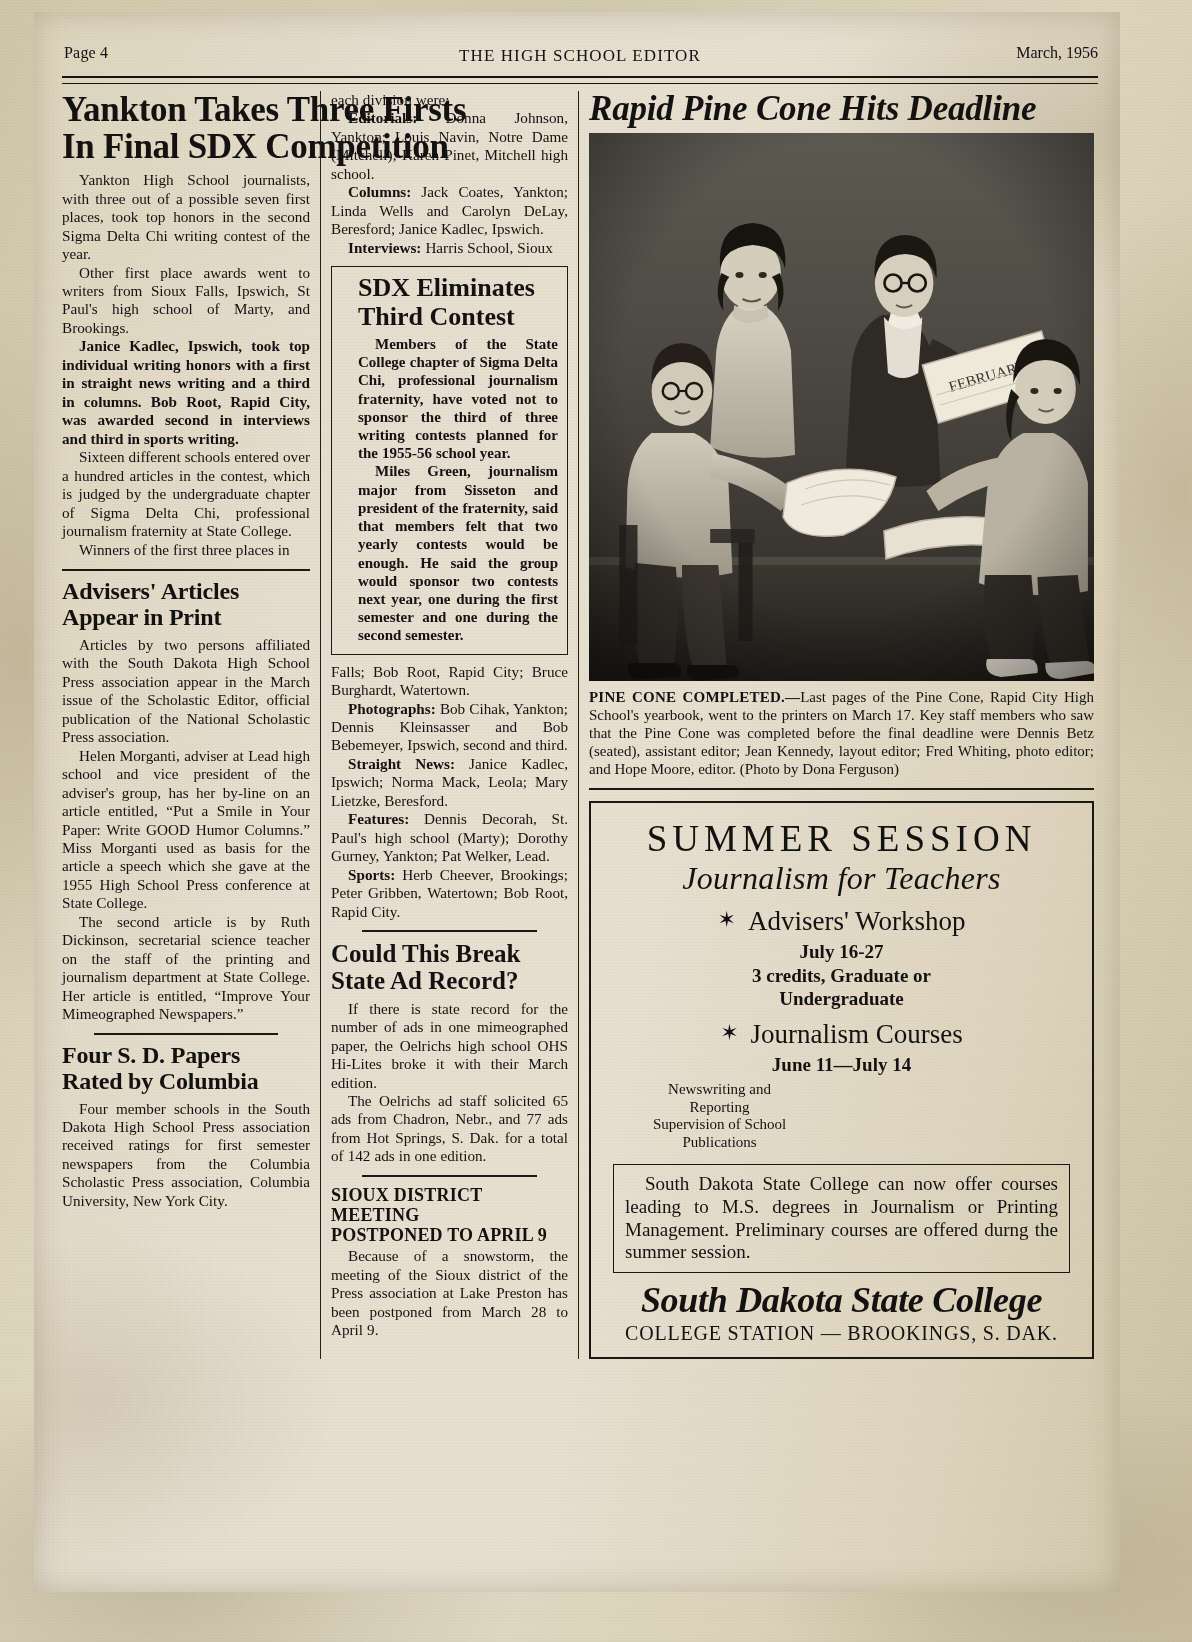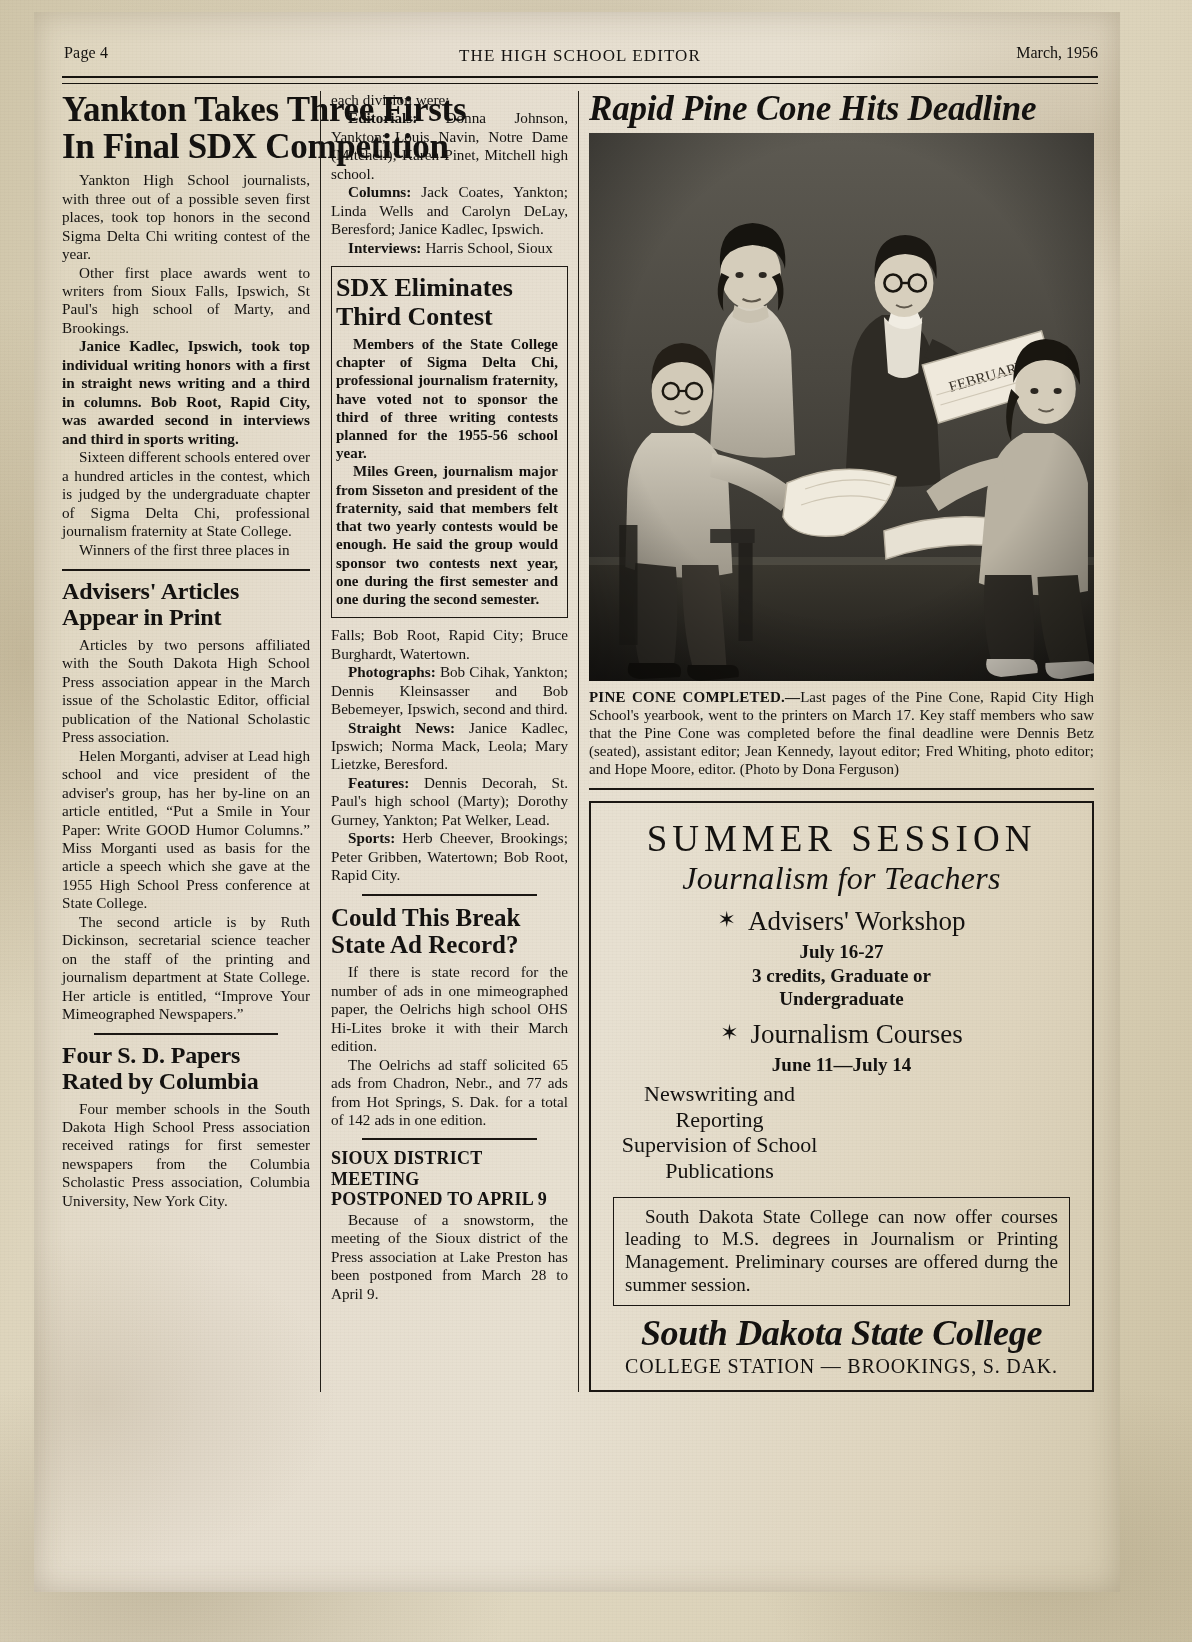--- a/index.html
+++ b/index.html
@@ -103,21 +103,21 @@
     margin:9px auto 8px auto;width:74%;
   }
   .hr-full{
     border:0;border-top:2.2px solid #1b1713;
     margin:10px 0 8px 0;width:100%;
   }
 
   
   .boxstory{
     border:1.6px solid #1d1913;
-    padding:7px 9px 9px 4px;
+    padding:7px 9px 9px 26px;
     margin:9px 0 8px 0;
   }
   .boxstory h3.hl{font-size:26px;margin-bottom:4px;}
   .boxstory p.bt{font-weight:700;font-size:15px;line-height:1.215;}
 
   
   .kicker{
     font-family:"Liberation Serif",serif;
     font-style:italic;font-weight:700;
     font-size:35px;line-height:1;
@@ -153,21 +153,21 @@
   .ad-item{
     font-size:27px;line-height:1.12;margin:8px 0 2px 0;
   }
   .ad-item .star{font-size:22px;margin-right:12px;vertical-align:3px;}
   .ad-dates{font-size:19px;line-height:1.22;margin:4px 0 0 0;font-weight:600;}
   .ad-dates-sm{font-size:19px;line-height:1.25;font-weight:600;}
   .courses{
     display:flex;justify-content:space-between;
     margin-top:5px;gap:10px;
   }
-  .courses .ccol{width:48%;font-size:22px;line-height:1.16;}
+  .courses .ccol{width:48%;font-size:15px;line-height:1.16;}
   .ad-note{
     border:1.5px solid #1b1713;
     margin:13px 6px 9px 6px;padding:8px 11px;
     font-size:19px;line-height:1.2;text-align:justify;
     text-indent:20px;
   }
   .ad-college{
     font-style:italic;font-weight:700;font-size:36px;
     line-height:1.05;margin:4px 0 2px 0;letter-spacing:-.3px;
   }

